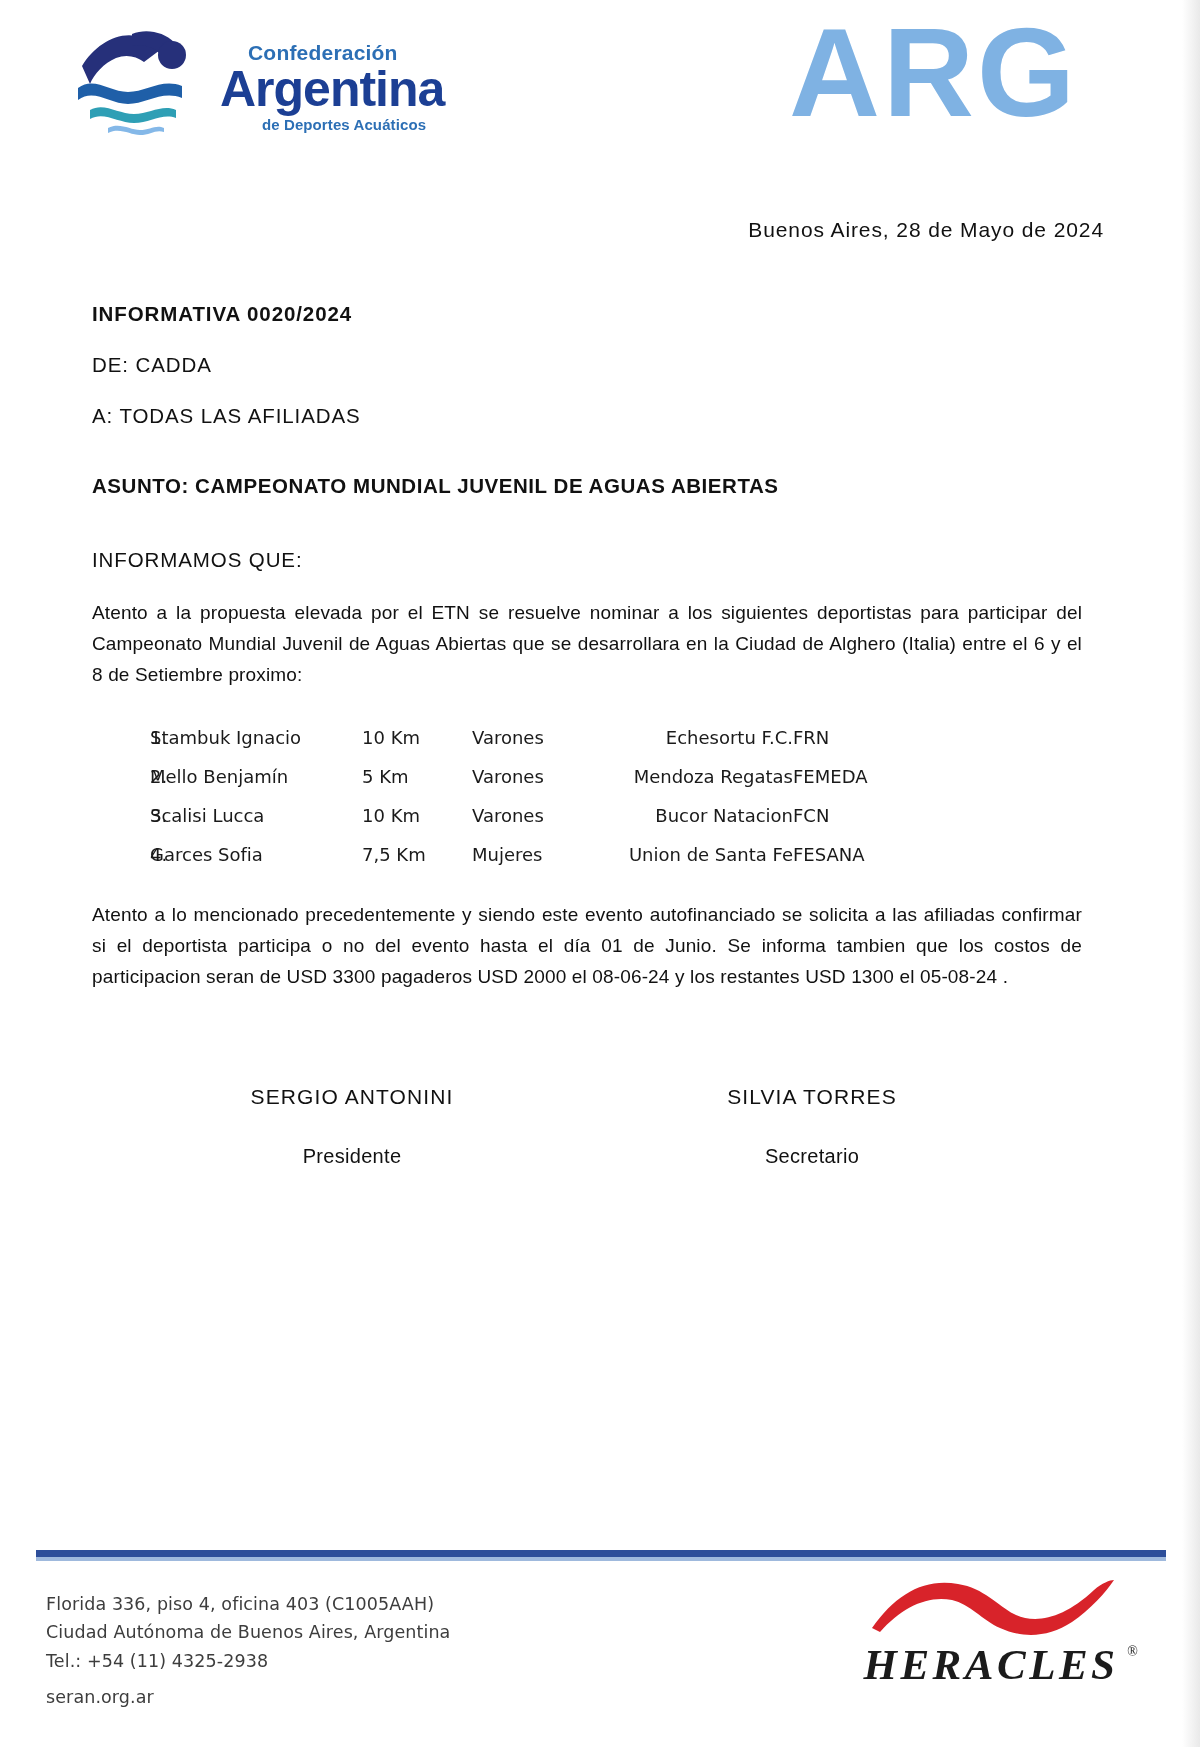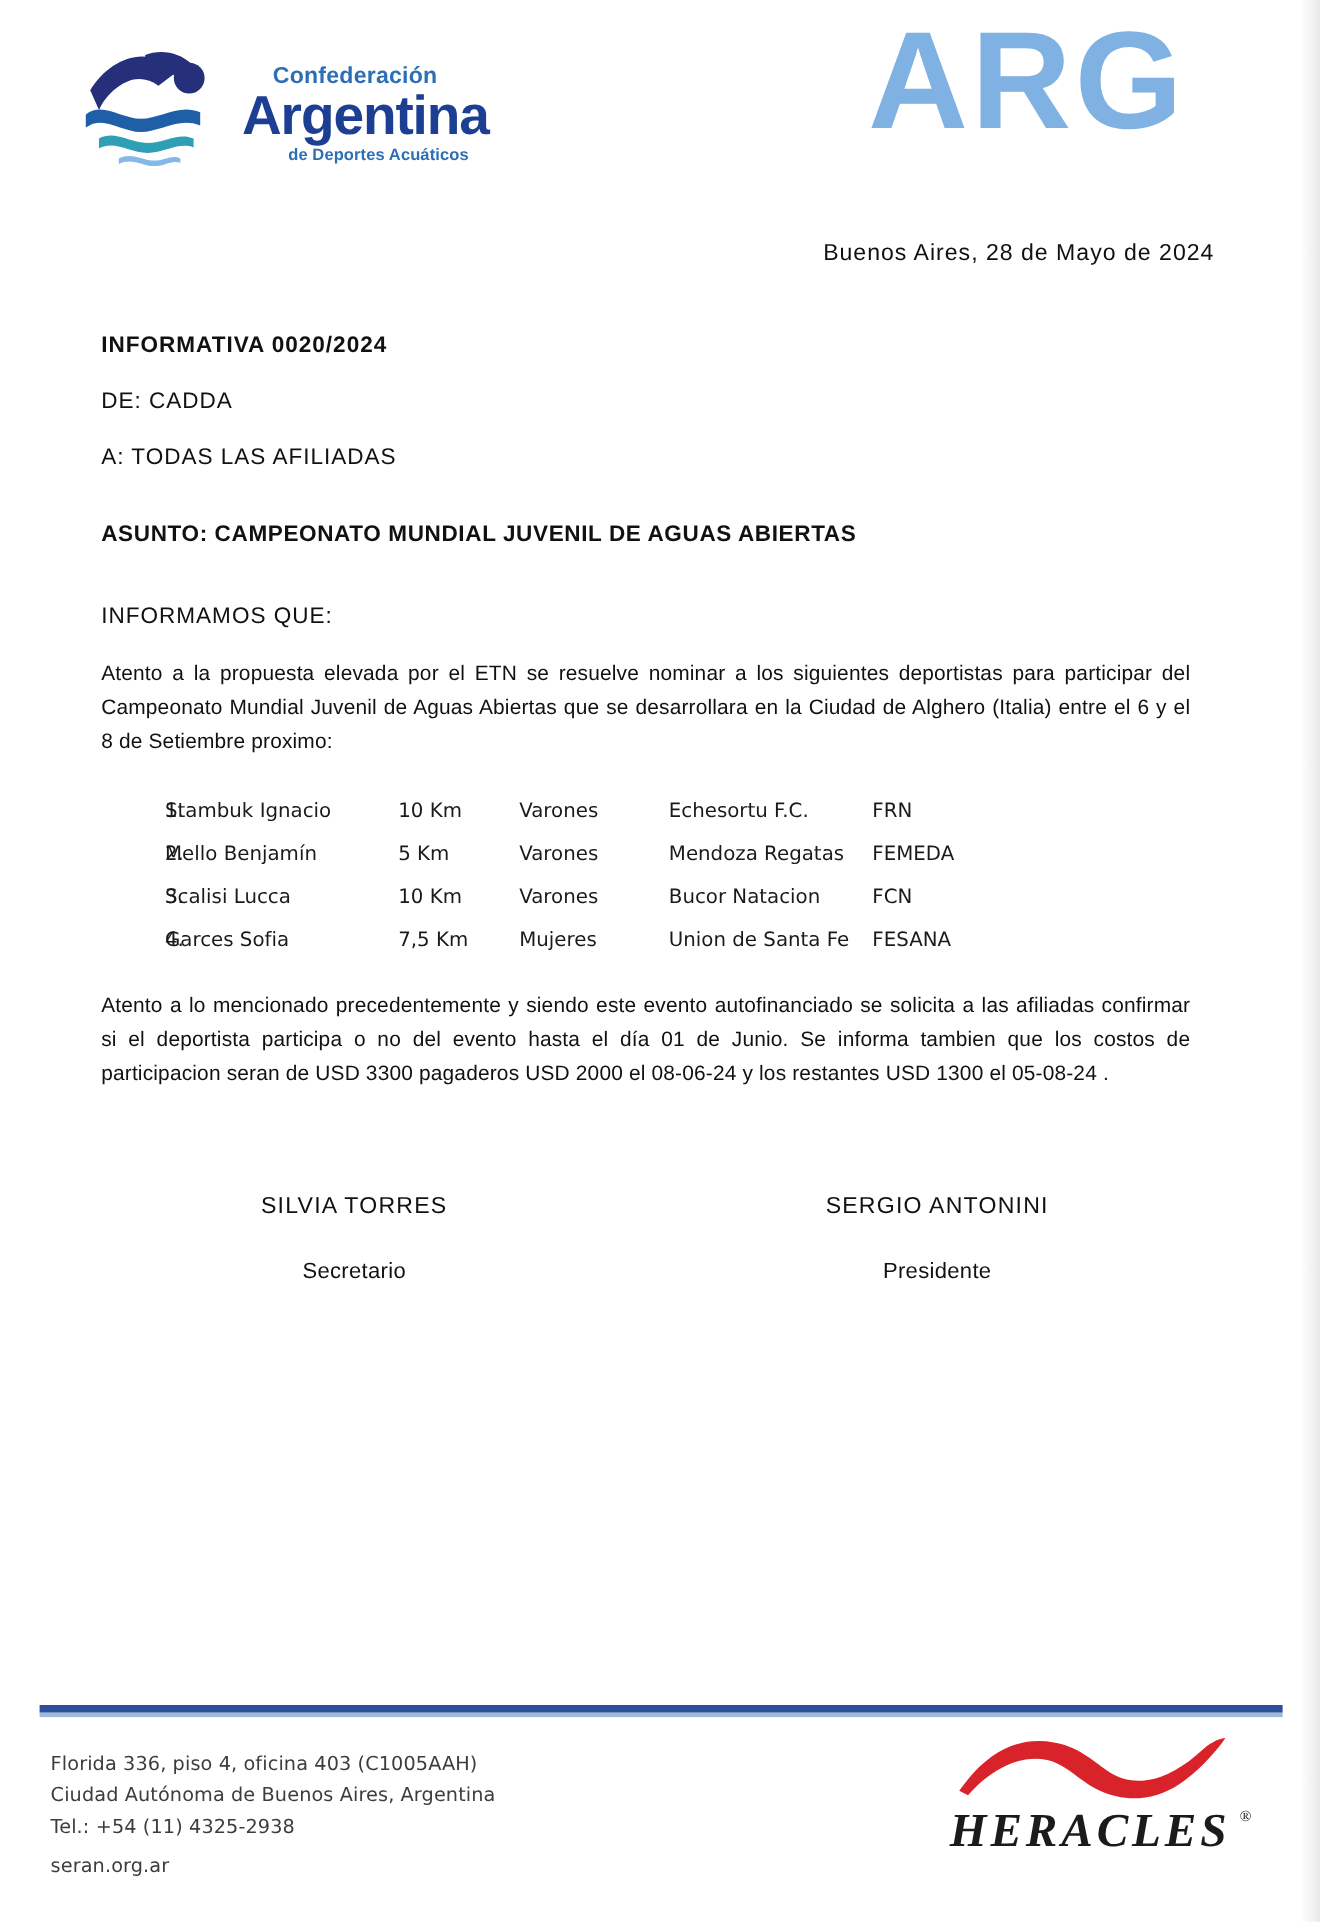--- a/index.html
+++ b/index.html
@@ -31,21 +31,21 @@
   }
 
   
   .header {
     position: relative;
     height: 190px;
     padding: 14px 0 0 0;
   }
   .logo-cadda {
     position: absolute;
-    left: 72px; top: 38px;
+    left: 72px; top: 22px;
     display: flex;
     align-items: center;
     gap: 16px;
   }
   .swimmer-mark {
     width: 132px; height: 118px;
     position: relative;
   }
   .cadda-wordmark {
     display: flex;
@@ -149,21 +149,21 @@
     display: flex;
     align-items: baseline;
     font-size: 18px;
     padding: 9px 0 9px 0;
     color: #1a1a1a;
   }
   .col-num    { width: 46px; padding-left: 58px; text-align: left; }
   .col-name   { width: 212px; }
   .col-dist   { width: 96px; text-align: left; padding-right: 14px; }
   .col-gender { width: 120px; padding-left: 14px; }
-  .col-club   { width: 215px; padding-left: 30px; }
+  .col-club   { width: 215px; padding-left: 30px; text-align: right; }
   .col-fed    { width: 150px; }
 
   
   .signatures {
     display: flex;
     margin-top: 92px;
   }
   .sig {
     flex: 1;
     text-align: center;
@@ -310,27 +310,27 @@
         <span class="col-dist">7,5 Km</span>
         <span class="col-gender">Mujeres</span>
         <span class="col-club">Union de Santa Fe</span>
         <span class="col-fed">FESANA</span>
       </li>
     </ol>
 
     <p class="para">Atento a lo mencionado precedentemente y siendo este evento autofinanciado se solicita a las afiliadas confirmar si el deportista participa o no del evento hasta el día 01 de Junio. Se informa tambien que los costos de participacion seran de USD 3300 pagaderos USD 2000 el 08-06-24 y los restantes USD 1300 el 05-08-24 .</p>
 
     <div class="signatures">
+      <div class="sig sig-right">
+        <div class="sig-name">SERGIO  ANTONINI</div>
+        <div class="sig-role">Presidente</div>
+      </div>
       <div class="sig sig-left">
         <div class="sig-name">SILVIA  TORRES</div>
         <div class="sig-role">Secretario</div>
-      </div>
-      <div class="sig sig-right">
-        <div class="sig-name">SERGIO  ANTONINI</div>
-        <div class="sig-role">Presidente</div>
       </div>
     </div>
 
   </div>
 
   <div class="footer">
     <div class="footer-rule"></div>
 
     <div class="footer-address">
       <div>Florida 336, piso 4, oficina 403 (C1005AAH)</div>

